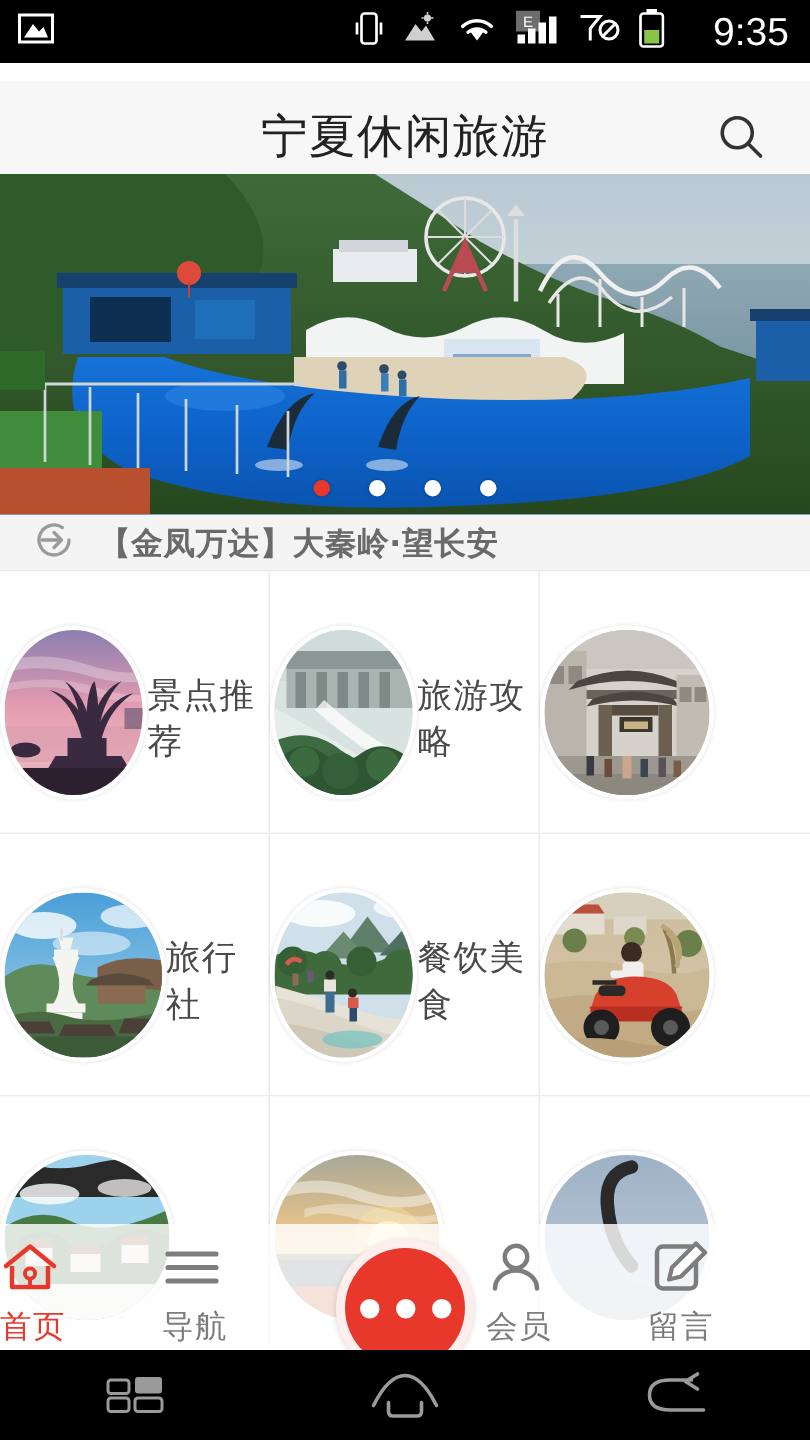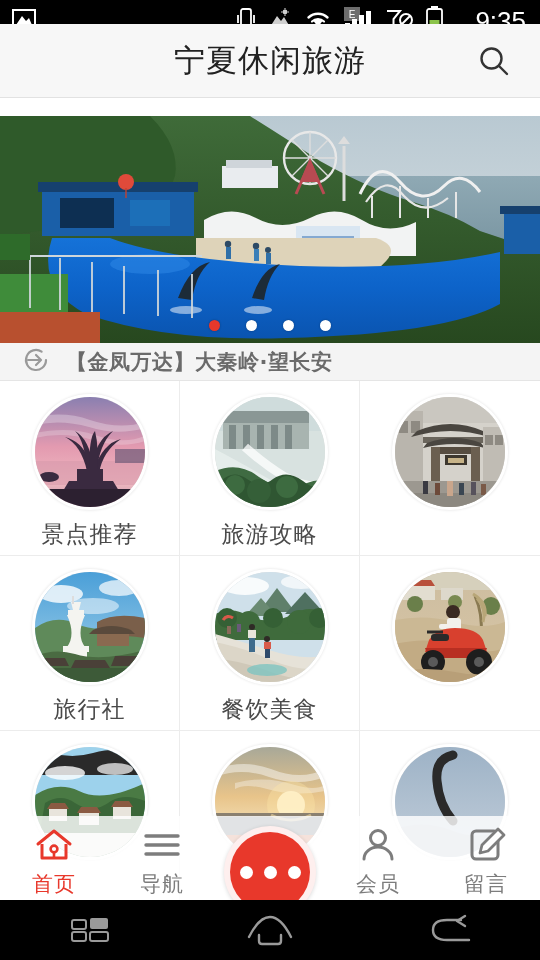--- a/index.html
+++ b/index.html
@@ -21,21 +21,21 @@
   .sb-right { margin-left:auto; display:flex; align-items:center; gap:12px; }
   .sb-time {
     color:#fff; font-size:26px; font-weight:400;
     font-family:"Liberation Sans", sans-serif; letter-spacing:0px;
     margin-left:20px; line-height:1;
   }
   .sb-ico { display:block; }
 
   
   .header {
-    position:absolute; top:24px; left:0; width:540px; height:74px;
+    position:absolute; top:54px; left:0; width:540px; height:74px;
     background:#f7f7f7; border-bottom:1px solid #e2e2e2;
     display:flex; align-items:center; justify-content:center;
   }
   .header-title {
     font-size:31px; color:#222; letter-spacing:1px;
     font-family:"DejaVu Sans", sans-serif;
   }
   .header-search {
     position:absolute; right:24px; top:50%; transform:translateY(-50%);
     width:44px; height:44px; display:flex; align-items:center; justify-content:center;
@@ -66,21 +66,21 @@
   .ticker-text {
     font-size:21px; color:#6a6a6a; letter-spacing:.5px;
     white-space:nowrap; overflow:hidden;
   }
 
   
   .grid { display:flex; flex-wrap:wrap; background:#fff; }
   .cell {
     width:180px; height:175px; border-right:1px solid #ececec;
     border-bottom:1px solid #ececec;
-    display:flex; flex-direction:column; align-items:center;
+    display:flex; align-items:center;
     padding-top:13px; background:#fff; position:relative;
   }
   .cell:nth-child(3n) { border-right:none; }
   .thumb {
     width:116px; height:116px; border-radius:50%;
     border:3px solid #fff; background:#ddd; overflow:hidden;
     box-shadow:0 0 3px rgba(0,0,0,.13); position:relative;
   }
   .thumb svg { display:block; width:110px; height:110px; }
   .cell-label {
@@ -88,21 +88,21 @@
   }
 
   
   .tabbar {
     position:absolute; bottom:60px; left:0; width:540px; height:84px;
     background:rgba(255,255,255,.82);
     display:flex; align-items:flex-start; z-index:20;
   }
   .tab {
     flex:1; height:84px; display:flex; flex-direction:column;
-    align-items:center; justify-content:center; gap:3px;
+    justify-content:center; gap:3px;
     padding-top:8px;
   }
   .tab-label { font-size:21px; color:#7d7d7d; letter-spacing:1px; }
   .tab.active .tab-label { color:#e8382b; }
   .tab.spacer { visibility:hidden; }
   .fab {
     position:absolute; left:50%; transform:translateX(-50%);
     bottom:42px; width:92px; height:92px; border-radius:50%;
     background:#e8382b; border:6px solid rgba(255,255,255,.92);
     display:flex; align-items:center; justify-content:center; gap:11px;

